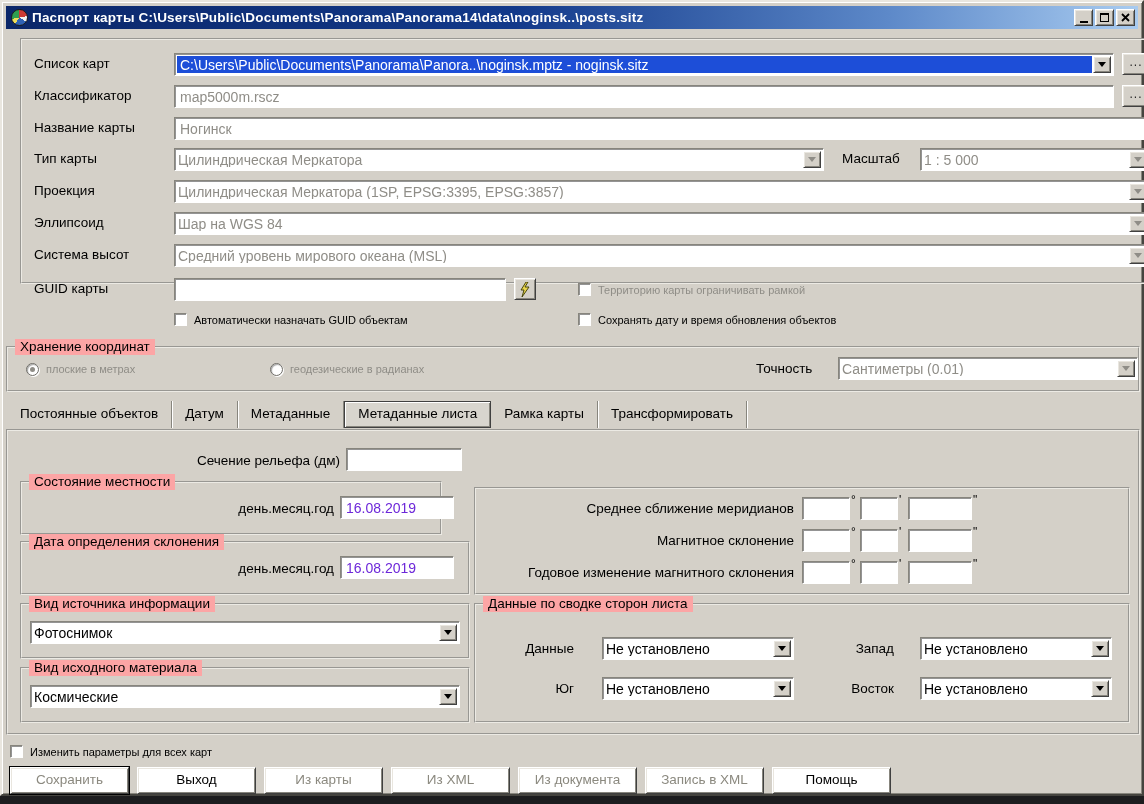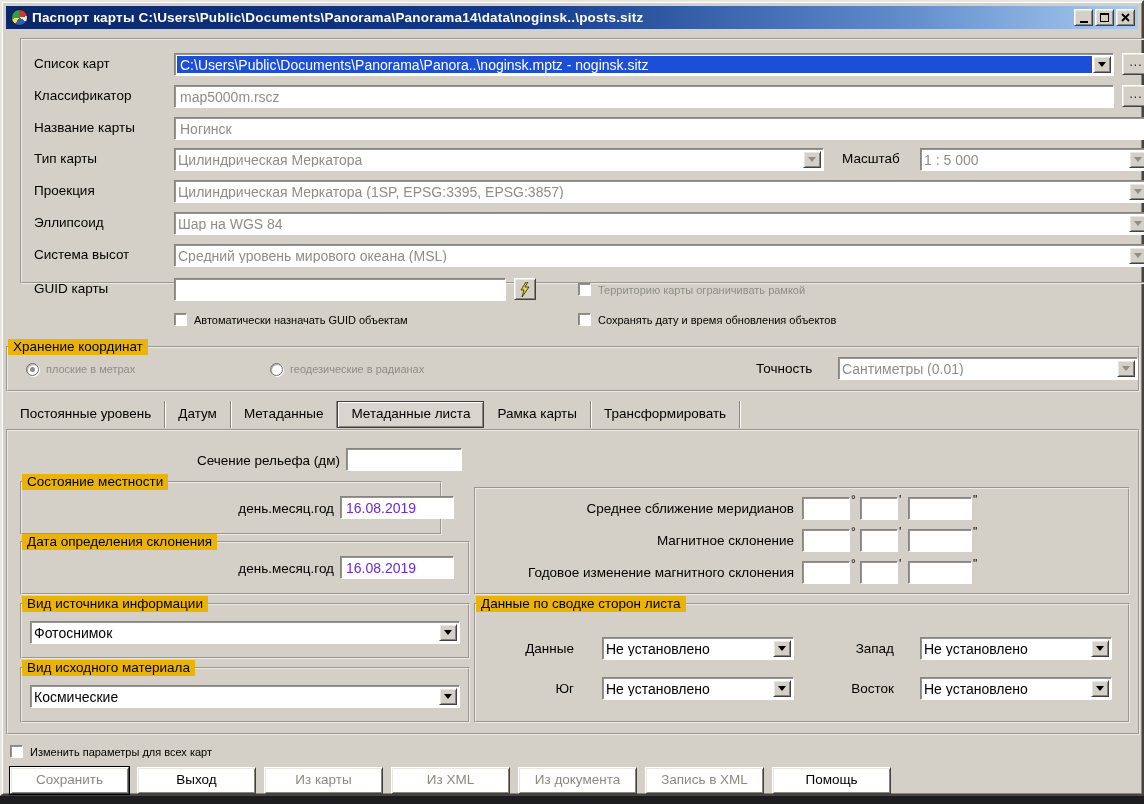--- a/index.html
+++ b/index.html
@@ -27,21 +27,21 @@
 
   
   .bevel { background:#d4d0c8;
            border:1px solid; border-color:#fff #404040 #404040 #fff;
            box-shadow: inset 1px 1px 0 #e9e6df, inset -1px -1px 0 #87857d; }
   .sunken { background:#fff;
             border:1px solid; border-color:#87857d #fff #fff #87857d;
             box-shadow: inset 1px 1px 0 rgba(0,0,0,.42); }
   .lbl { position:absolute; font-size:13.5px; color:#000; line-height:22px; white-space:nowrap; }
   .grpbox { position:absolute; border:2px groove #eceae4; }
-  .legend { position:absolute; top:-9px; left:0; background:#eab308; padding:0 5px;
+  .legend { position:absolute; top:-9px; left:7px; background:#fca5a5; padding:0 5px;
             font-size:13.5px; line-height:16px; white-space:nowrap; }
 
   input.tfield { position:absolute; height:23px; font-family:inherit; font-size:14px;
                  padding:1px 5px; color:#6d28d9; outline:none; }
   input.dim { color:#8f8d87; }
 
   .combo { position:absolute; height:23px; }
   .combo-text { position:absolute; left:3px; top:3px; right:22px; bottom:3px;
                 font-size:14px; line-height:16px; white-space:nowrap; overflow:hidden; color:#000; }
   .combo-btn { position:absolute; top:2px; right:2px; bottom:2px; width:18px;
@@ -215,21 +215,21 @@
       <span class="lbl" style="left:748px;top:10px;color:#000">Точность</span>
       <div class="combo sunken disabled" style="left:830px;top:9px;width:300px">
         <div class="combo-text">Сантиметры (0.01)</div>
         <div class="combo-btn bevel">
             <div class="tri"></div>
           </div>
       </div>
     </div>
 
     <div class="tabs">
-      <div class="tab">Постоянные уровень</div>
+      <div class="tab">Постоянные объектов</div>
       <div class="tab">Датум</div>
       <div class="tab">Метаданные</div>
       <div class="tab active">Метаданные листа</div>
       <div class="tab">Рамка карты</div>
       <div class="tab">Трансформировать</div>
     </div>
 
     <div class="tab-panel">
 
       <span class="r-label" style="left:0;top:18px;width:332px">Сечение рельефа (дм)</span>

